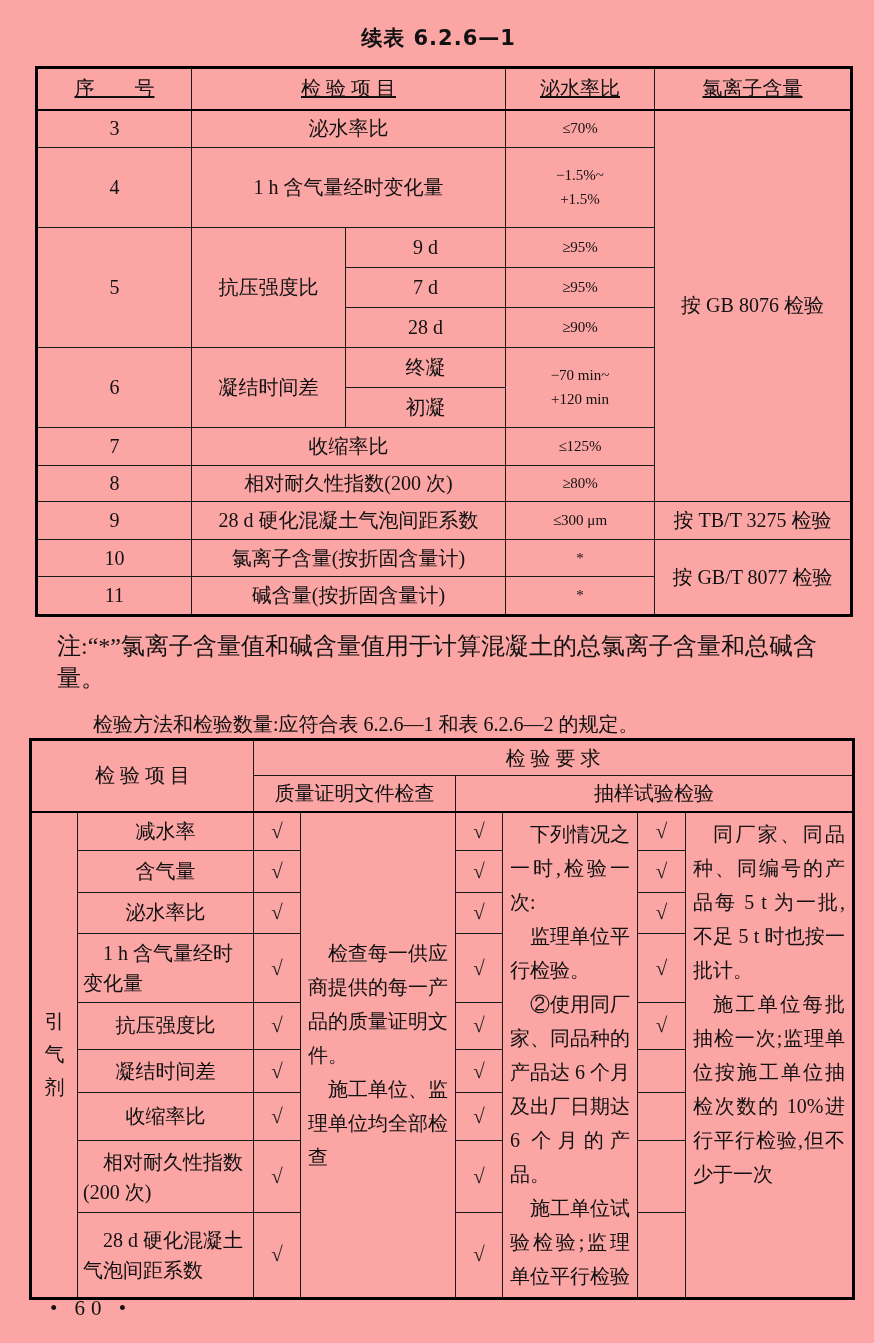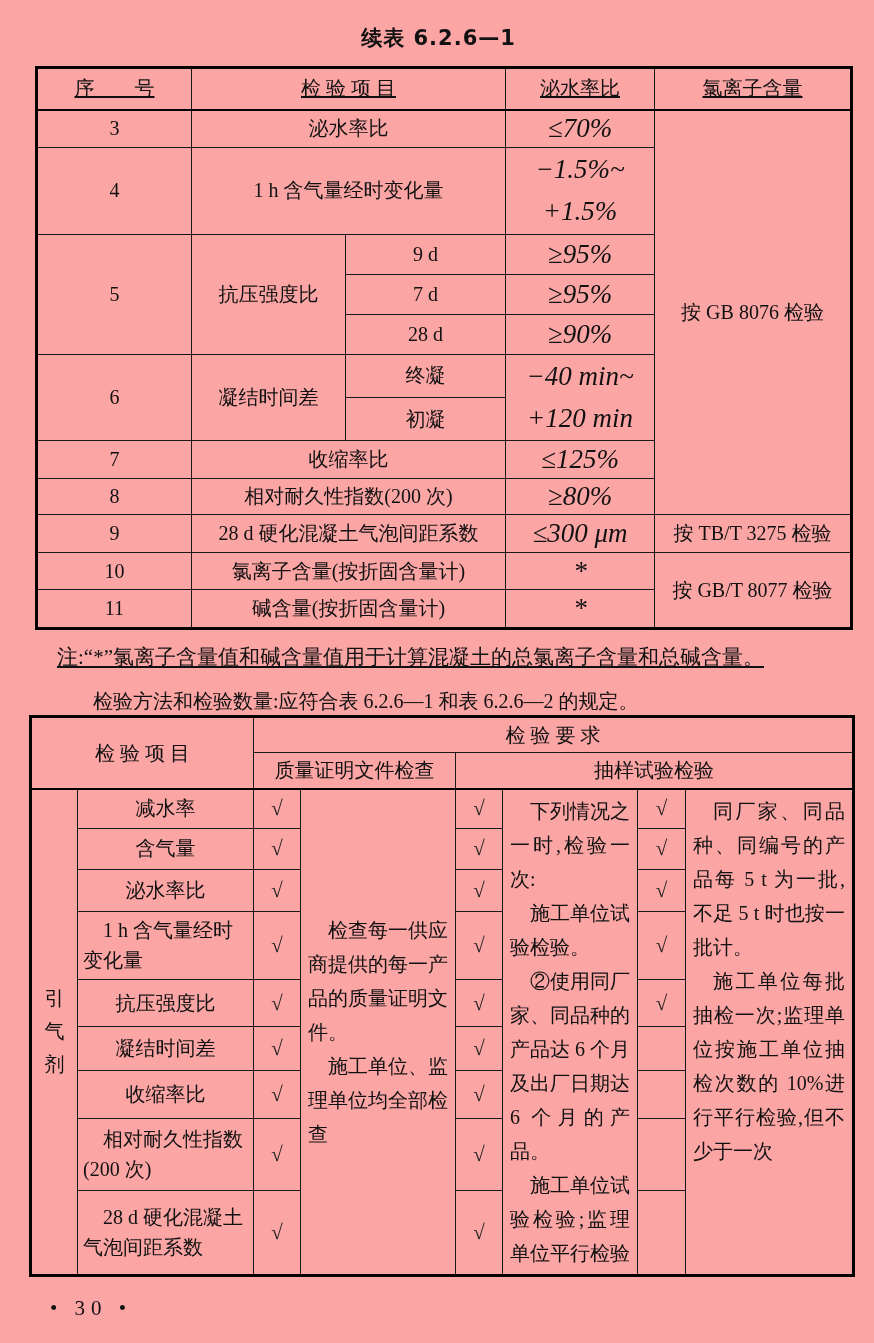--- a/index.html
+++ b/index.html
@@ -31,27 +31,26 @@
     text-align:center;
     vertical-align:middle;
     font-size:20px;
     padding:1px 3px;
     box-sizing:border-box;
     overflow:hidden;
   }
   
   .t1 { width:815px; margin-left:6px; border:3px solid #000; }
   .t1 .hdr td { height:42px; font-size:20px; border-bottom:2px solid #000;text-decoration:underline; }
-  .t1 .req { font-size:27px;font-style:italic; }
+  .t1 .req { font-size:15px; }
   .t1 .two-line div { line-height:1.55; }
   
   .note {
     margin:13px 0 0 28px;
-    font-size:21px;
-    text-decoration:underline;
+    font-size:24px;
   }
   .para {
     margin:17px 0 0 24px;
     font-size:20px;
     text-indent:2em;
   }
   .t2-title { margin:18px 0 12px 0; }
   
   .t2 { width:823px; margin-left:0; border:3px solid #000; }
   .t2 .hrow1 td { height:36px; }
@@ -126,21 +125,21 @@
     </tr>
     <tr style="height:40px">
       <td>28 d</td>
       <td class="req">≥90%</td>
     </tr>
     <tr style="height:40px">
       <td rowspan="2">6</td>
       <td rowspan="2">凝结时间差</td>
       <td>终凝</td>
       <td rowspan="2" class="req two-line">
-        <div>−40 min~</div>
+        <div>−70 min~</div>
         <div>+120 min</div>
       </td>
     </tr>
     <tr style="height:40px">
       <td>初凝</td>
     </tr>
     <tr style="height:38px">
       <td>7</td>
       <td colspan="2">收缩率比</td>
       <td class="req">≤125%</td>
@@ -202,21 +201,21 @@
       </td>
       <td>减水率</td>
       <td class="check">√</td>
       <td rowspan="9" class="blk">
         <p>检查每一供应商提供的每一产品的质量证明文件。</p>
         <p>施工单位、监理单位均全部检查</p>
       </td>
       <td class="check">√</td>
       <td rowspan="9" class="blk vtop">
         <p>下列情况之一时,检验一次:</p>
-        <p>施工单位试验检验。</p>
+        <p>监理单位平行检验。</p>
         <p>②使用同厂家、同品种的产品达 6 个月及出厂日期达 6 个月的产品。</p>
         <p>施工单位试验检验;监理单位平行检验</p>
       </td>
       <td class="check">√</td>
       <td rowspan="9" class="blk vtop">
         <p>同厂家、同品种、同编号的产品每 5 t 为一批,不足 5 t 时也按一批计。</p>
         <p>施工单位每批抽检一次;监理单位按施工单位抽检次数的 10%进行平行检验,但不少于一次</p>
       </td>
     </tr>
     <tr style="height:38px">
@@ -263,15 +262,15 @@
     </tr>
     <tr style="height:78px">
       <td class="item-long">28 d 硬化混凝土气泡间距系数</td>
       <td class="check">√</td>
       <td class="check">√</td>
       <td class="check"></td>
     </tr>
   </tbody>
     </table>
 
-  <div class="footer">• 30 •</div>
+  <div class="footer">• 60 •</div>
 
 </div>
 
 </body></html>

